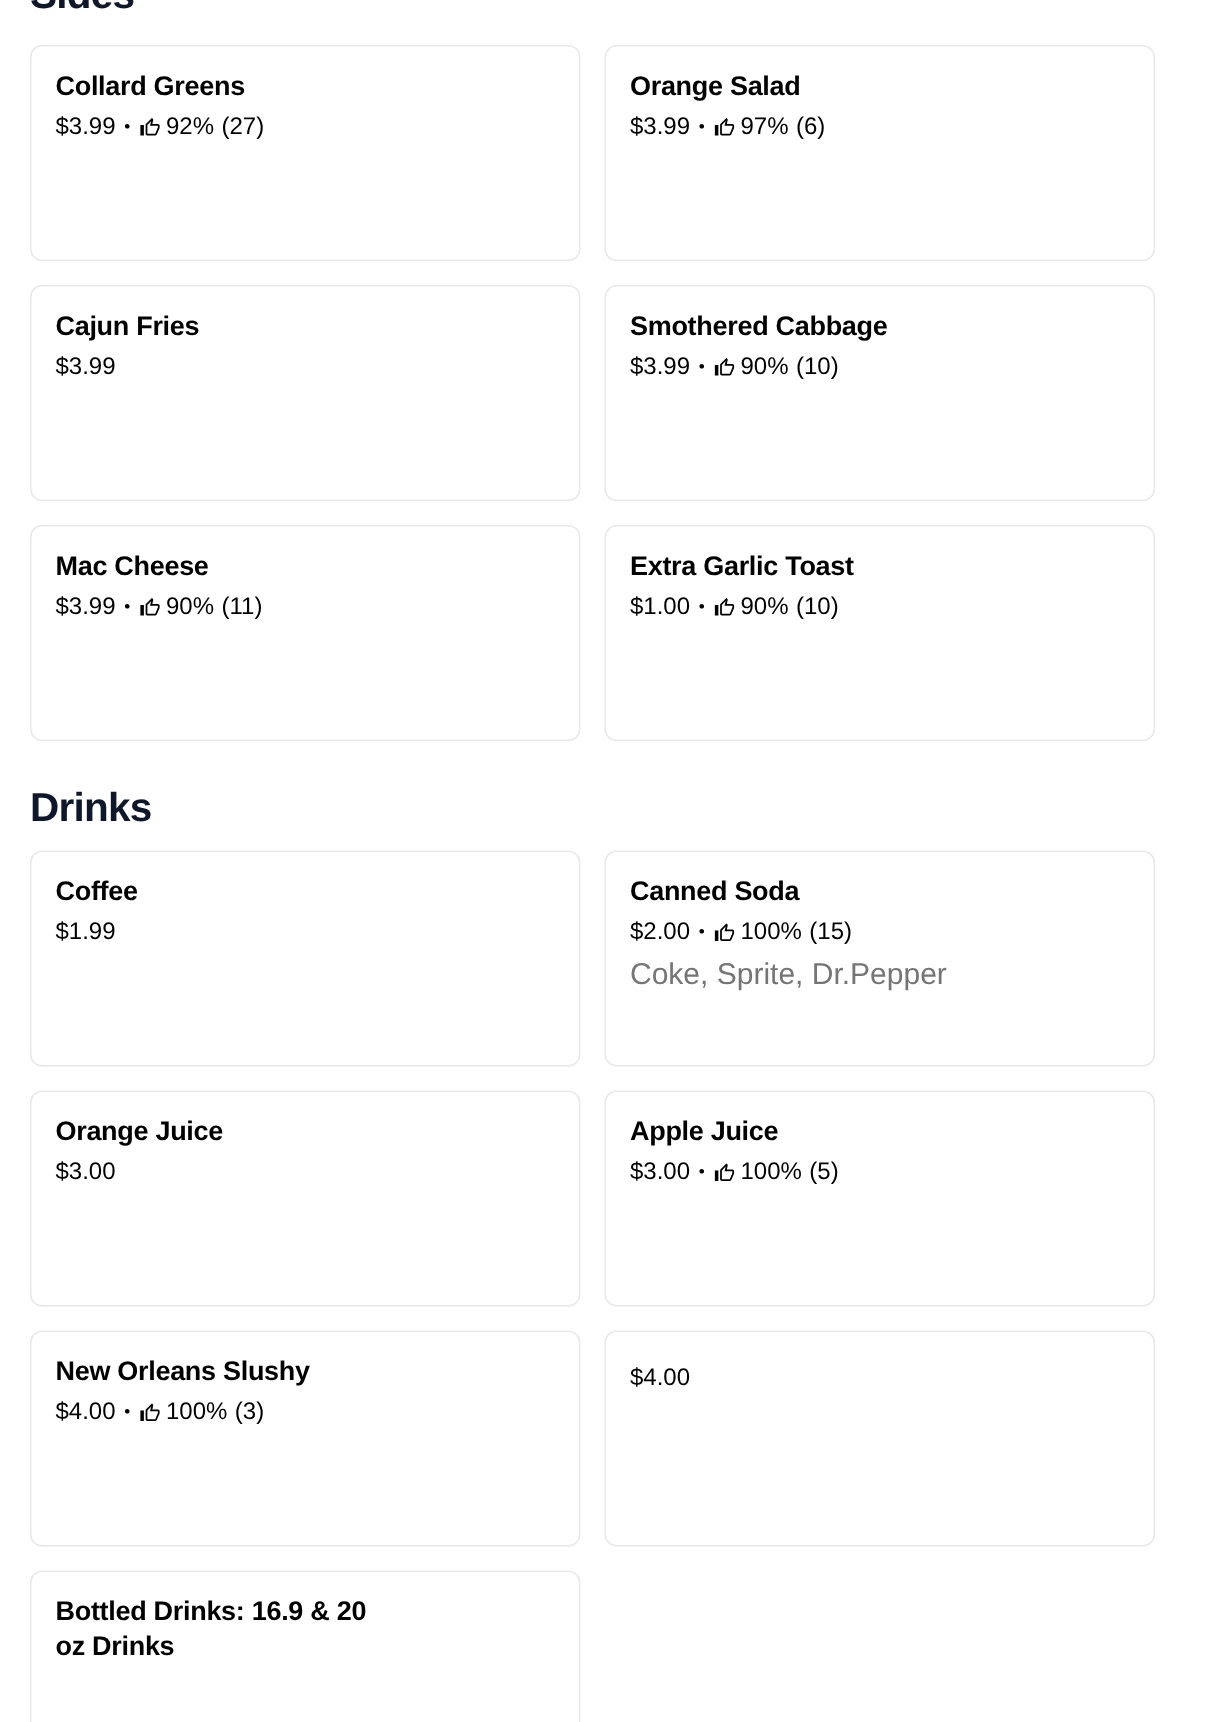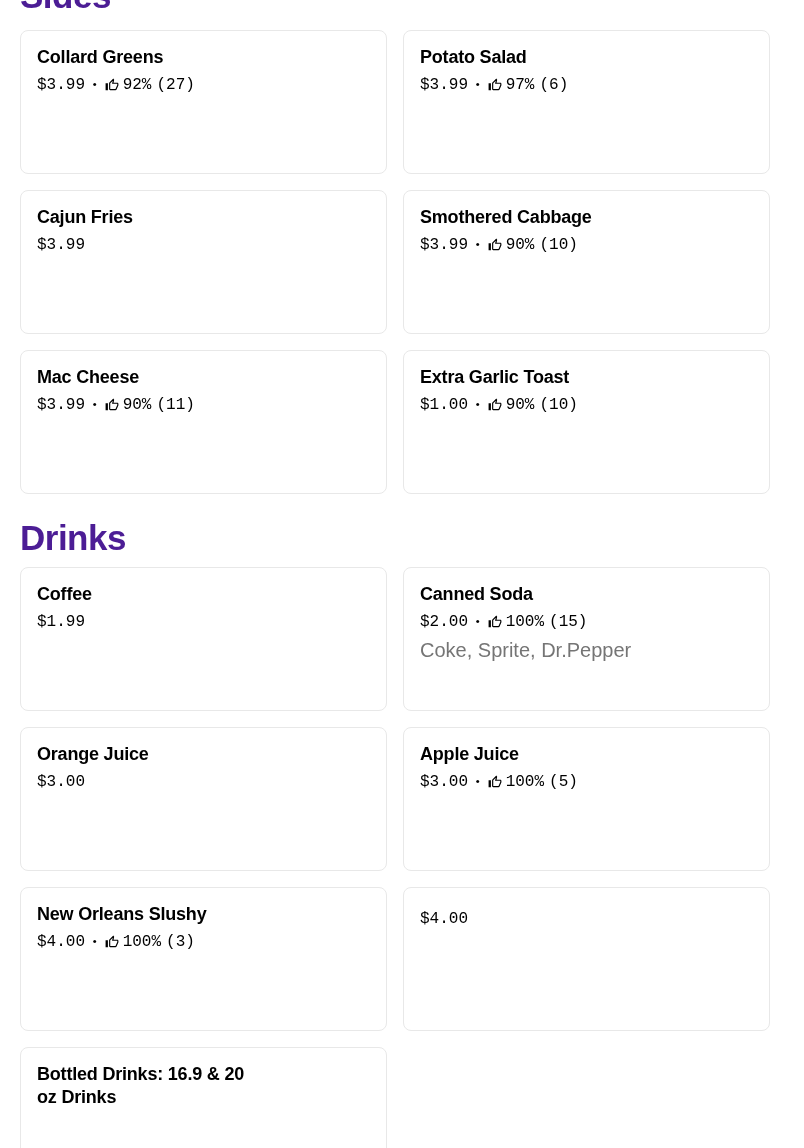--- a/index.html
+++ b/index.html
@@ -10,25 +10,25 @@
     height: 1148px;
     overflow: hidden;
     background: #ffffff;
     font-family: "Liberation Sans", "DejaVu Sans", sans-serif;
     color: #000000;
   }
   .page {
     padding: 0 34px 0 20px;
   }
   .section-title {
-    font-size: 35px;
+    font-size: 27px;
     line-height: 34px;
     font-weight: 700;
     letter-spacing: -0.5px;
-    color: #4c1d95;
+    color: #0f172a;
     margin: 0;
   }
   .section-title.clipped {
     margin-top: -21px;   
     margin-bottom: 17px;
   }
   .section-title.drinks {
     margin-top: 27px;
     margin-bottom: 12px;
   }
@@ -59,21 +59,20 @@
   }
   .item-meta {
     margin-top: 6px;
     display: flex;
     align-items: center;
     column-gap: 5px;
     font-size: 16px;
     line-height: 20px;
     font-weight: 400;
     color: #000000;
-    font-family: Liberation Mono, monospace;
   }
   .dot {
     font-size: 16px;
     line-height: 20px;
     transform: scale(0.72);
   }
   .thumb {
     display: inline-flex;
     align-items: center;
     margin: 0 -1px 1px 0;
@@ -104,21 +103,21 @@
             <svg viewBox="0 0 24 24" width="14" height="14">
               <path d="M9 21h9c.83 0 1.54-.5 1.84-1.22l3.02-7.05c.09-.23.14-.47.14-.73v-2c0-1.1-.9-2-2-2h-6.31l.95-4.57.03-.32c0-.41-.17-.79-.44-1.06L14.17 1 7.58 7.59C7.22 7.95 7 8.45 7 9v10c0 1.1.9 2 2 2zM9 9l4.34-4.34L12 10h9v2l-3 7H9V9zM1 9h4v12H1V9z"></path>
             </svg>
           </span>
         <span class="pct">92%</span>
         <span class="cnt">(27)</span>
       </div>
     </article>
 
     <article class="card">
-      <h3 class="item-name">Potato Salad</h3>
+      <h3 class="item-name">Orange Salad</h3>
       <div class="item-meta">
         <span class="price">$3.99</span>
         <span class="dot">•</span>
         <span class="thumb">
             <svg viewBox="0 0 24 24" width="14" height="14">
               <path d="M9 21h9c.83 0 1.54-.5 1.84-1.22l3.02-7.05c.09-.23.14-.47.14-.73v-2c0-1.1-.9-2-2-2h-6.31l.95-4.57.03-.32c0-.41-.17-.79-.44-1.06L14.17 1 7.58 7.59C7.22 7.95 7 8.45 7 9v10c0 1.1.9 2 2 2zM9 9l4.34-4.34L12 10h9v2l-3 7H9V9zM1 9h4v12H1V9z"></path>
             </svg>
           </span>
         <span class="pct">97%</span>
         <span class="cnt">(6)</span>

